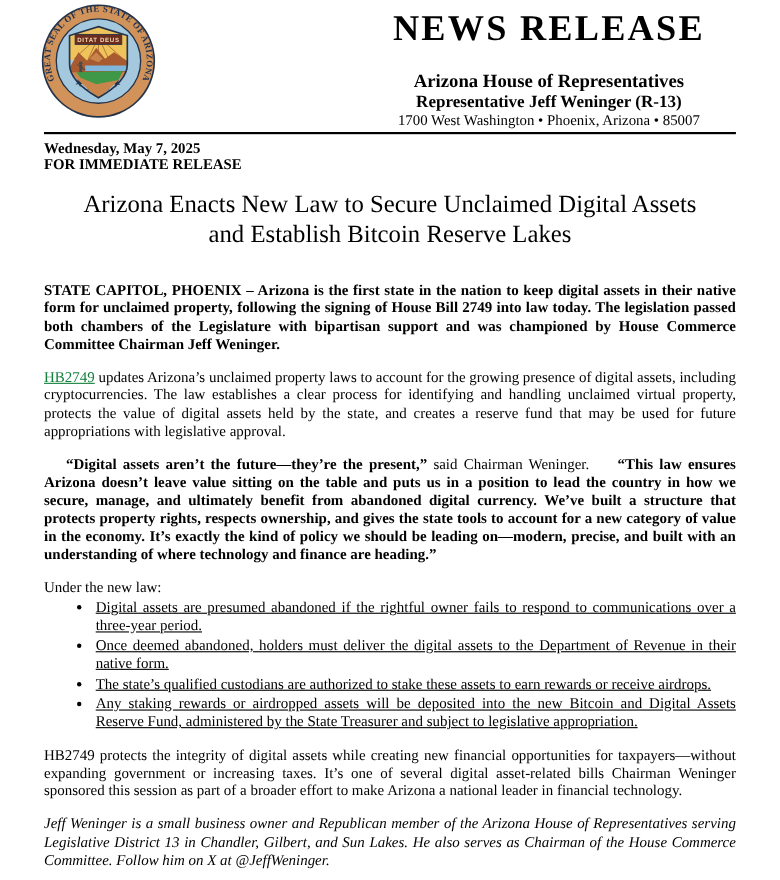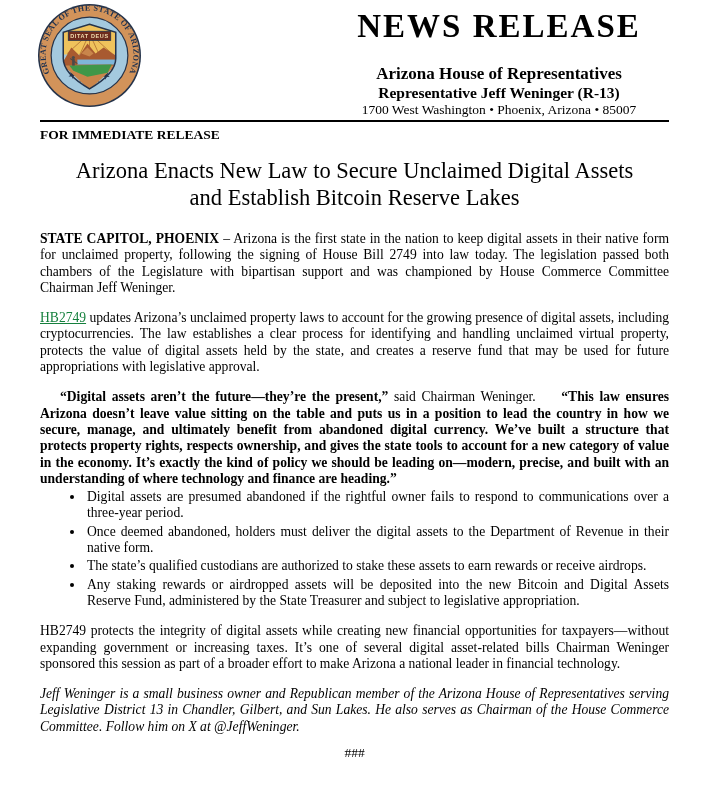--- a/index.html
+++ b/index.html
@@ -33,24 +33,24 @@
     text-align:center; font-weight:normal;
     font-size:22.5px; line-height:27px;
     margin:15px 28px 0 28px;
   }
 
   
   .body-p {
     font-size:13.6px; line-height:16.3px;
     text-align:justify; margin:14px 0 0 0;
   }
-  .body-p.first { margin-top:20px; }
+  .body-p.first { margin-top:30px;font-weight:bold; }
   .quote-p b { font-weight:bold;margin-left:20px; }
   a.doc-link { color:#15803d; text-decoration:underline; cursor:pointer; }
-  ul.law-list { margin:2px 0 0 0; padding-left:45px; }
+  ul.law-list { margin:2px 0 0 0; padding-left:45px;text-decoration:underline; }
   ul.law-list li {
     font-size:13.6px; line-height:16.3px;
     text-align:justify; margin-top:2px; padding-left:2px;
   }
   .closing { font-style:italic; }
   .end-mark { text-align:center; font-size:13.5px; margin-top:10px; }
 </style>
 </head>
 <body>
 
@@ -102,31 +102,33 @@
       <div class="nr-title">NEWS RELEASE</div>
       <div class="org">Arizona House of Representatives</div>
       <div class="rep">Representative Jeff Weninger (R-13)</div>
       <div class="addr">1700 West Washington • Phoenix, Arizona • 85007</div>
     </div>
   </div>
 
   <hr class="rule">
 
   <div class="dateline">
+    <div>Wednesday, May 7, 2025</div>
     <div>FOR IMMEDIATE RELEASE</div>
   </div>
 
   <h1 class="headline">Arizona Enacts New Law to Secure Unclaimed Digital Assets and Establish Bitcoin Reserve Lakes</h1>
 
   <p class="body-p first"><b>STATE CAPITOL, PHOENIX</b><span> – Arizona is the first state in the nation to keep digital assets in their native form for unclaimed property, following the signing of House Bill 2749 into law today. The legislation passed both chambers of the Legislature with bipartisan support and was championed by House Commerce Committee Chairman Jeff Weninger.</span></p>
 
   <p class="body-p"><a class="doc-link">HB2749</a><span> updates Arizona’s unclaimed property laws to account for the growing presence of digital assets, including cryptocurrencies. The law establishes a clear process for identifying and handling unclaimed virtual property, protects the value of digital assets held by the state, and creates a reserve fund that may be used for future appropriations with legislative approval.</span></p>
 
   <p class="body-p quote-p"><b>“Digital assets aren’t the future—they’re the present,”</b><span> said Chairman Weninger. </span><b>“This law ensures Arizona doesn’t leave value sitting on the table and puts us in a position to lead the country in how we secure, manage, and ultimately benefit from abandoned digital currency. We’ve built a structure that protects property rights, respects ownership, and gives the state tools to account for a new category of value in the economy. It’s exactly the kind of policy we should be leading on—modern, precise, and built with an understanding of where technology and finance are heading.”</b></p>
 
+  <p class="body-p">Under the new law:</p>
 
   <ul class="law-list">
     <li>Digital assets are presumed abandoned if the rightful owner fails to respond to communications over a three-year period.</li>
     <li>Once deemed abandoned, holders must deliver the digital assets to the Department of Revenue in their native form.</li>
     <li>The state’s qualified custodians are authorized to stake these assets to earn rewards or receive airdrops.</li>
     <li>Any staking rewards or airdropped assets will be deposited into the new Bitcoin and Digital Assets Reserve Fund, administered by the State Treasurer and subject to legislative appropriation.</li>
   </ul>
 
   <p class="body-p">HB2749 protects the integrity of digital assets while creating new financial opportunities for taxpayers—without expanding government or increasing taxes. It’s one of several digital asset-related bills Chairman Weninger sponsored this session as part of a broader effort to make Arizona a national leader in financial technology.</p>
 

